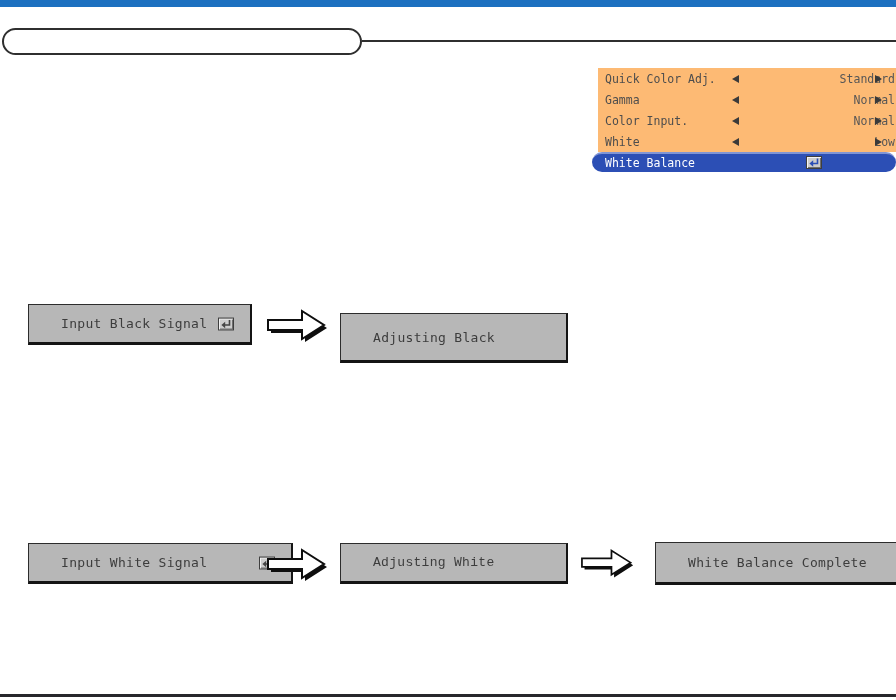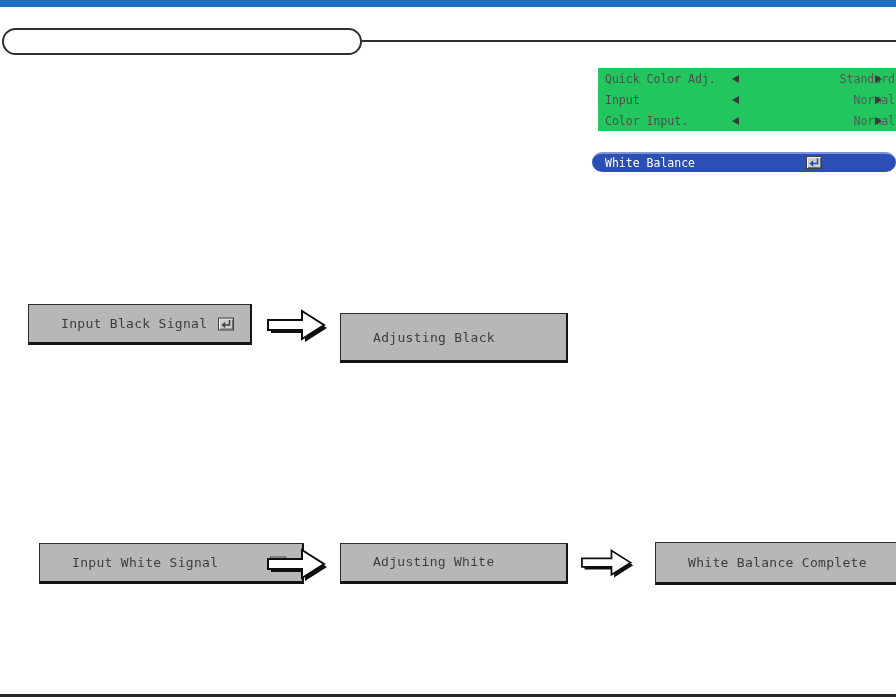--- a/index.html
+++ b/index.html
@@ -7,21 +7,21 @@
   body { position:relative; font-family:"DejaVu Sans Mono", monospace; }
 
   .top-bar { position:absolute; left:0; top:0; width:896px; height:7px; background:#1d70c0; }
   .bottom-bar { position:absolute; left:0; top:694px; width:896px; height:3px; background:#27272c; }
 
   .title-pill { position:absolute; left:2px; top:28px; width:360px; height:27px;
                 border:2px solid #2f2f2f; border-radius:14px; background:#fff; }
   .title-line { position:absolute; left:362px; top:40px; width:534px; height:2px; background:#2f2f2f; }
 
   
-  .menu { position:absolute; left:598px; top:68px; width:298px; background:#22c55e; }
+  .menu { position:absolute; left:598px; top:68px; width:298px; background:#fdba74; }
   .menu-row { position:relative; height:21px; }
   .menu-label { position:absolute; left:7px; top:50%; transform:translateY(-50%);
                 font-size:11.5px; color:#4d4d4d; letter-spacing:0px; white-space:nowrap; }
   .menu-value { position:absolute; left:163px; width:134px; top:50%; transform:translateY(-50%);
                 text-align:right; font-size:11.5px; color:#565656; white-space:nowrap; }
   .tri { position:absolute; top:50%; transform:translateY(-50%); width:0; height:0; }
   .tri-left  { left:134px; border-top:4px solid transparent; border-bottom:4px solid transparent; border-right:7px solid #3a3a3a; }
   .tri-right { left:277px; border-top:4px solid transparent; border-bottom:4px solid transparent; border-left:7px solid #3a3a3a; }
 
   .wb-row { position:absolute; left:592px; top:152px; width:304px; height:20px;
@@ -36,21 +36,21 @@
   .wb-return { left:214px; top:2px; }
   .box-return { right:16px; top:50%; transform:translateY(-50%); }
 
   
   .flow-box { position:absolute; background:#b7b7b7;
               border:1px solid #2c2c2c; border-right:2px solid #141414; border-bottom:3px solid #141414;
               display:flex; align-items:center; justify-content:flex-start;
               font-size:13px; color:#3d3d3d; letter-spacing:0.3px; white-space:nowrap;padding-left:32px; }
   .box-r1c1 { left:28px;  top:304px; width:224px; height:41px; }
   .box-r1c2 { left:340px; top:313px; width:228px; height:50px; }
-  .box-r2c1 { left:28px;  top:543px; width:265px; height:41px;margin-left:11px; }
+  .box-r2c1 { left:28px;  top:543px; width:265px; height:41px; }
   .box-r2c2 { left:340px; top:543px; width:228px; height:41px;font-family:Liberation Mono, monospace; }
   .box-r2c3 { left:655px; top:542px; width:255px; height:43px; }
 
   .flow-arrow { position:absolute; }
   .arr-r1 { left:266px; top:307px; }
   .arr-r2a { left:266px; top:546px; }
   .arr-r2b { left:580px; top:547px; }
 </style>
 </head>
 <body>
@@ -63,29 +63,35 @@
 <div class="title-line"></div>
 
 <div class="menu">
   <div class="menu-row">
     <span class="menu-label">Quick Color Adj.</span>
     <span class="tri tri-left"></span>
     <span class="menu-value">Standard</span>
     <span class="tri tri-right"></span>
   </div>
   <div class="menu-row">
-    <span class="menu-label">Input</span>
+    <span class="menu-label">Gamma</span>
     <span class="tri tri-left"></span>
     <span class="menu-value">Normal</span>
     <span class="tri tri-right"></span>
   </div>
   <div class="menu-row">
     <span class="menu-label">Color Input.</span>
     <span class="tri tri-left"></span>
     <span class="menu-value">Normal</span>
+    <span class="tri tri-right"></span>
+  </div>
+  <div class="menu-row">
+    <span class="menu-label">White</span>
+    <span class="tri tri-left"></span>
+    <span class="menu-value">Low</span>
     <span class="tri tri-right"></span>
   </div>
 </div>
 
 <div class="wb-row">
   <span class="wb-label">White Balance</span>
   <span class="return-btn wb-return">
     <svg width="10" height="9" viewBox="0 0 10 9">
       <polyline points="8.5,0.5 8.5,5.5 3.5,5.5" fill="none" stroke="#2c4fb5" stroke-width="1.6"></polyline>
       <polygon points="4.2,2.2 4.2,8.8 0.4,5.5" fill="#2c4fb5"></polygon>

